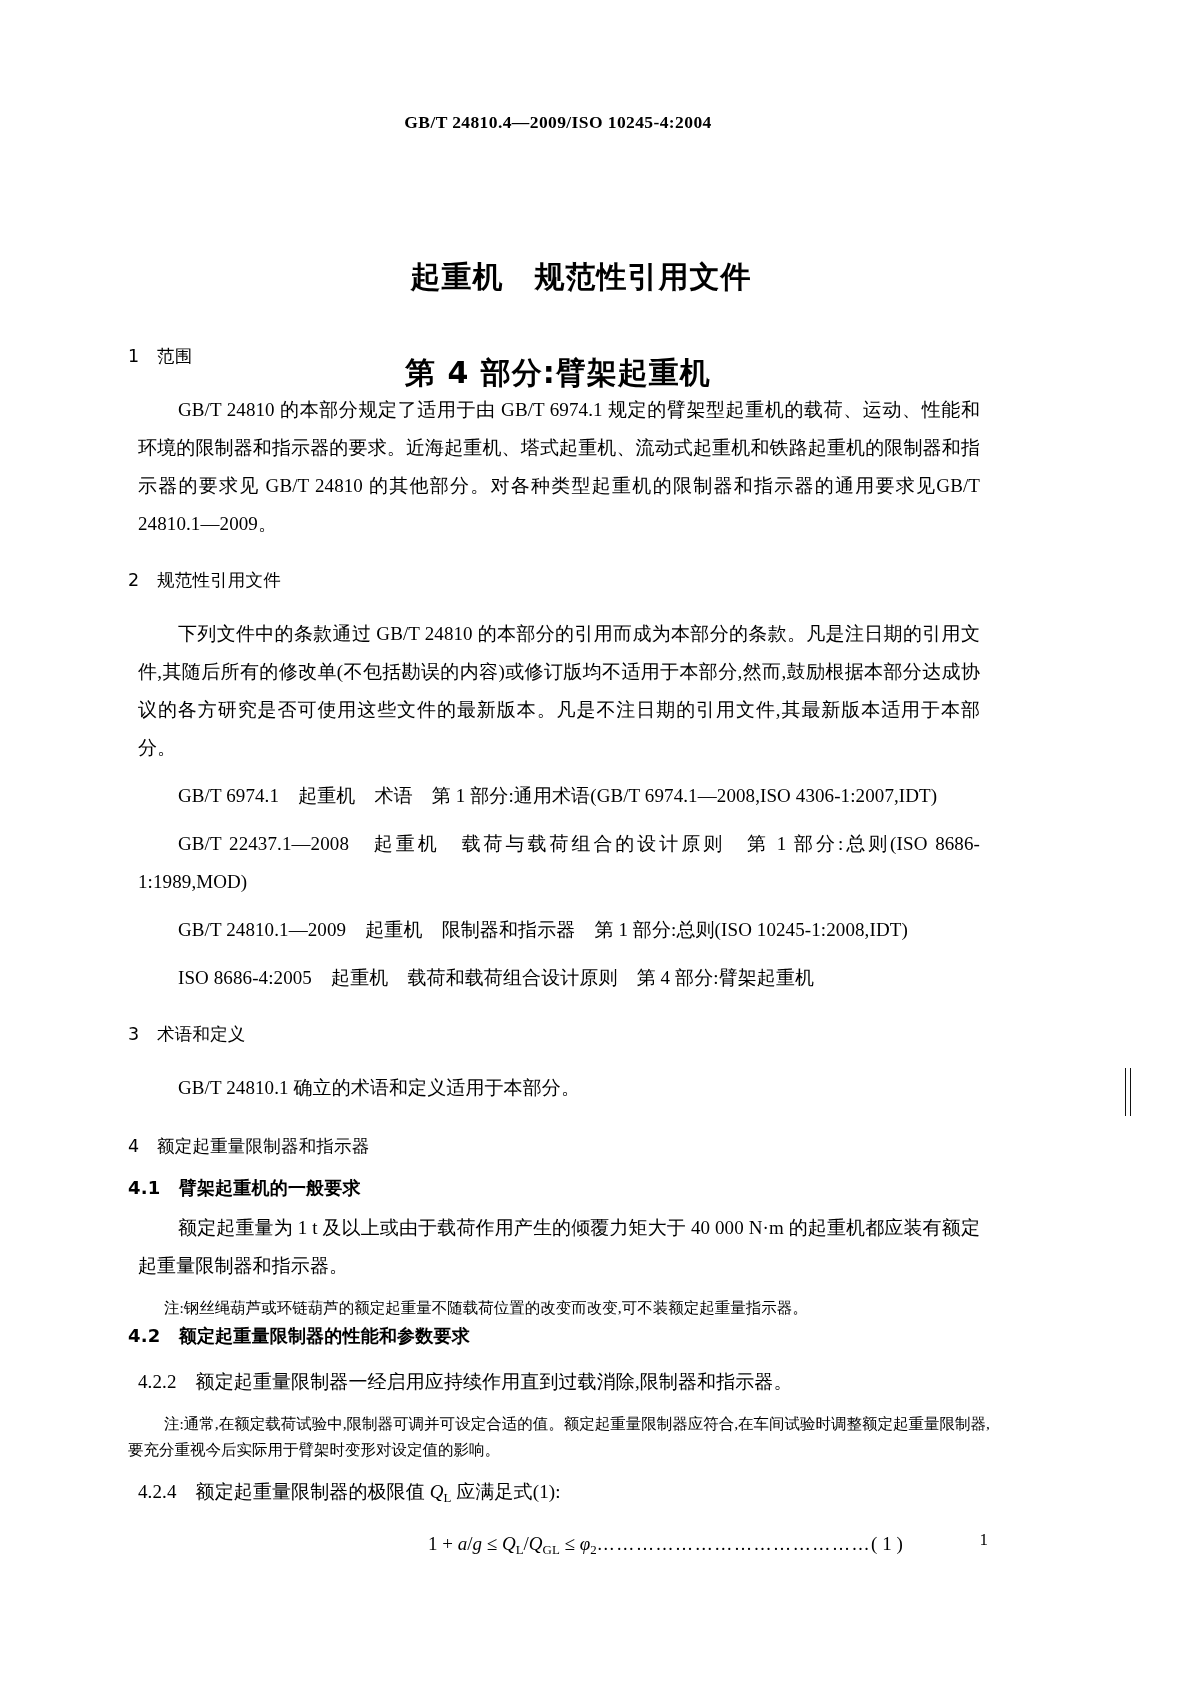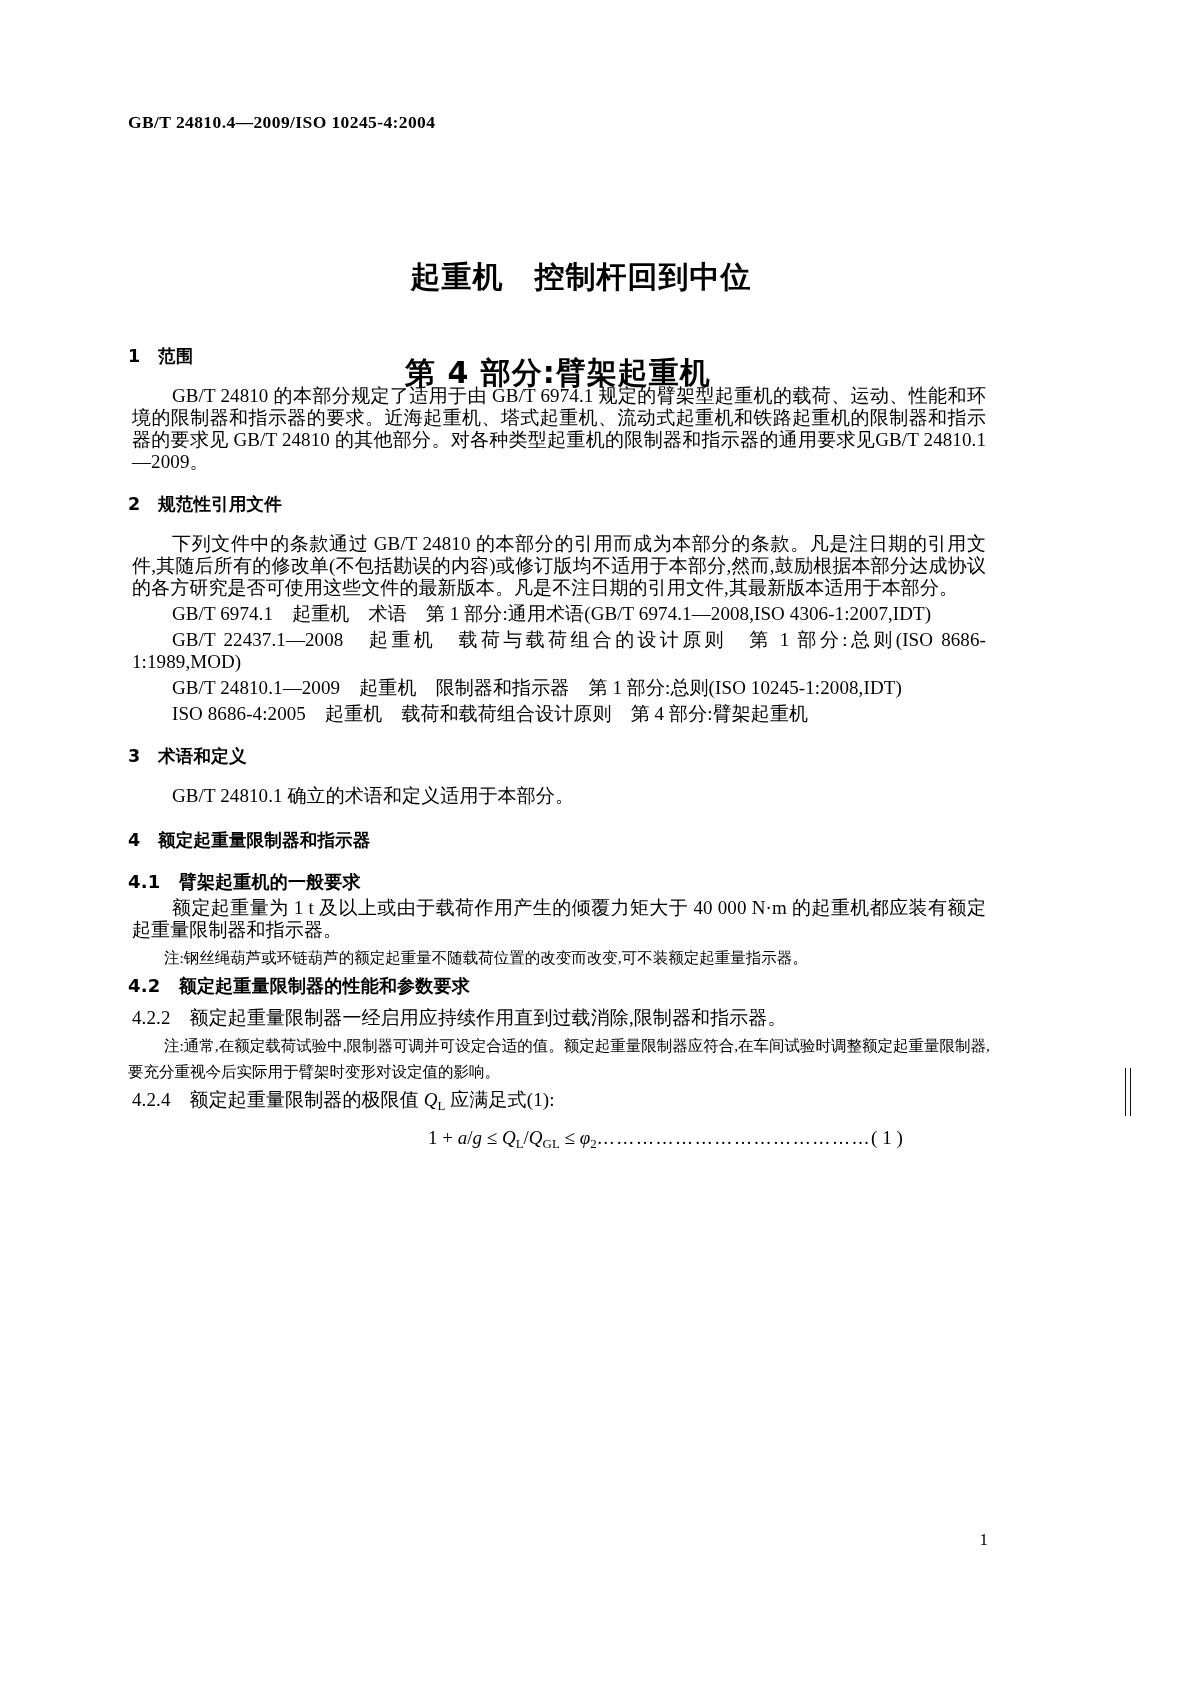--- a/index.html
+++ b/index.html
@@ -20,21 +20,21 @@
     overflow: hidden;
     box-sizing: border-box;
   }
 
   
   .running-header {
     position: absolute;
     top: 112px;
     left: 128px;
     width: 860px;
-    text-align: left;
+    text-align: center;
     font-size: 17.5px;
     letter-spacing: 0.4px;
     font-family: "Liberation Serif", "DejaVu Serif", serif;
     font-weight: bold;
     white-space: pre;
   }
 
   
   .doc-title {
     position: absolute;
@@ -54,21 +54,21 @@
   
   .body-block {
     position: absolute;
     top: 345px;
     left: 128px;
     width: 862px;
   }
 
   h2.clause {
     font-family: "DejaVu Sans", "Liberation Sans", sans-serif;
-    font-weight: bold;
+    font-weight: normal;
     font-size: 17.5px;
     margin: 0;
     padding: 0;
     line-height: 22px;
     white-space: pre;
     letter-spacing: 0.2px;
   }
   h3.subclause {
     font-family: "DejaVu Sans", "Liberation Sans", sans-serif;
     font-weight: bold;
@@ -76,22 +76,22 @@
     margin: 0;
     padding: 0;
     line-height: 22px;
     white-space: pre;
     letter-spacing: 0.2px;
   }
 
   p.para {
     font-family: "Liberation Serif", "DejaVu Serif", serif;
     font-size: 19px;
-    line-height: 22px;
-    margin: 4px;
+    line-height: 38px;
+    margin: 10px;
     text-align: justify;
     text-align-last: left;
     text-justify: inter-character;
     letter-spacing: 0.1px;
   }
   p.indent { text-indent: 40px; }
   p.hang    { text-indent: 40px; }
 
   p.note {
     font-family: "Liberation Serif", "DejaVu Serif", serif;
@@ -150,21 +150,21 @@
   i.v { font-style: italic; }
 </style>
 </head>
 <body>
 
 <div class="page">
 
   <div class="running-header">GB/T 24810.4—2009/ISO 10245-4:2004</div>
 
   <div class="doc-title">
-    <span class="line1">起重机　控制杆回到中位</span>
+    <span class="line1">起重机　规范性引用文件</span>
     <span class="line2">第 4 部分:臂架起重机</span>
   </div>
 
   <div class="body-block">
 
     <h2 class="clause">1　范围</h2>
     <div class="sp-14"></div>
     <p class="para indent">GB/T 24810 的本部分规定了适用于由 GB/T 6974.1 规定的臂架型起重机的载荷、运动、性能和环境的限制器和指示器的要求。近海起重机、塔式起重机、流动式起重机和铁路起重机的限制器和指示器的要求见 GB/T 24810 的其他部分。对各种类型起重机的限制器和指示器的通用要求见GB/T 24810.1—2009。</p>
 
     <div class="sp-16"></div>

